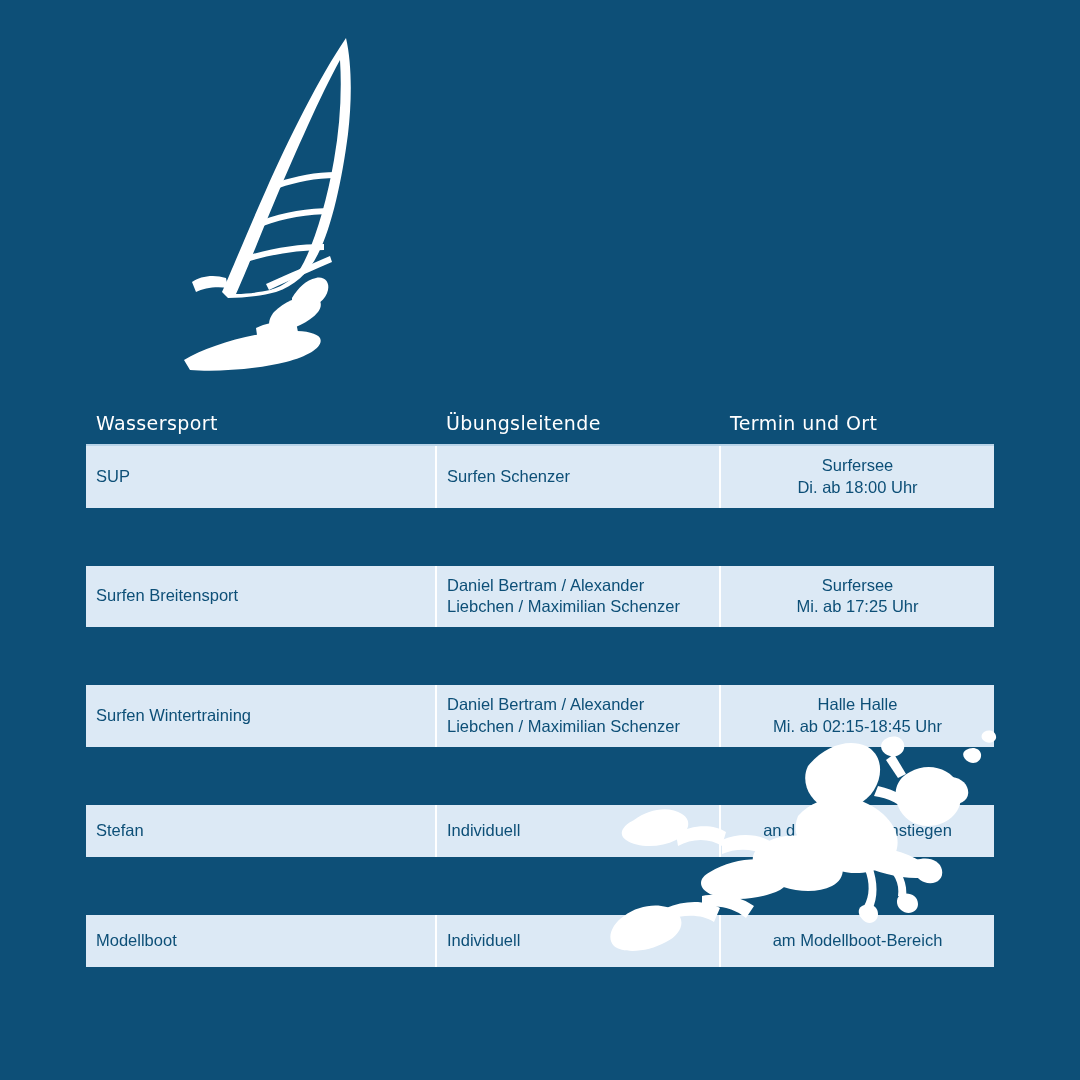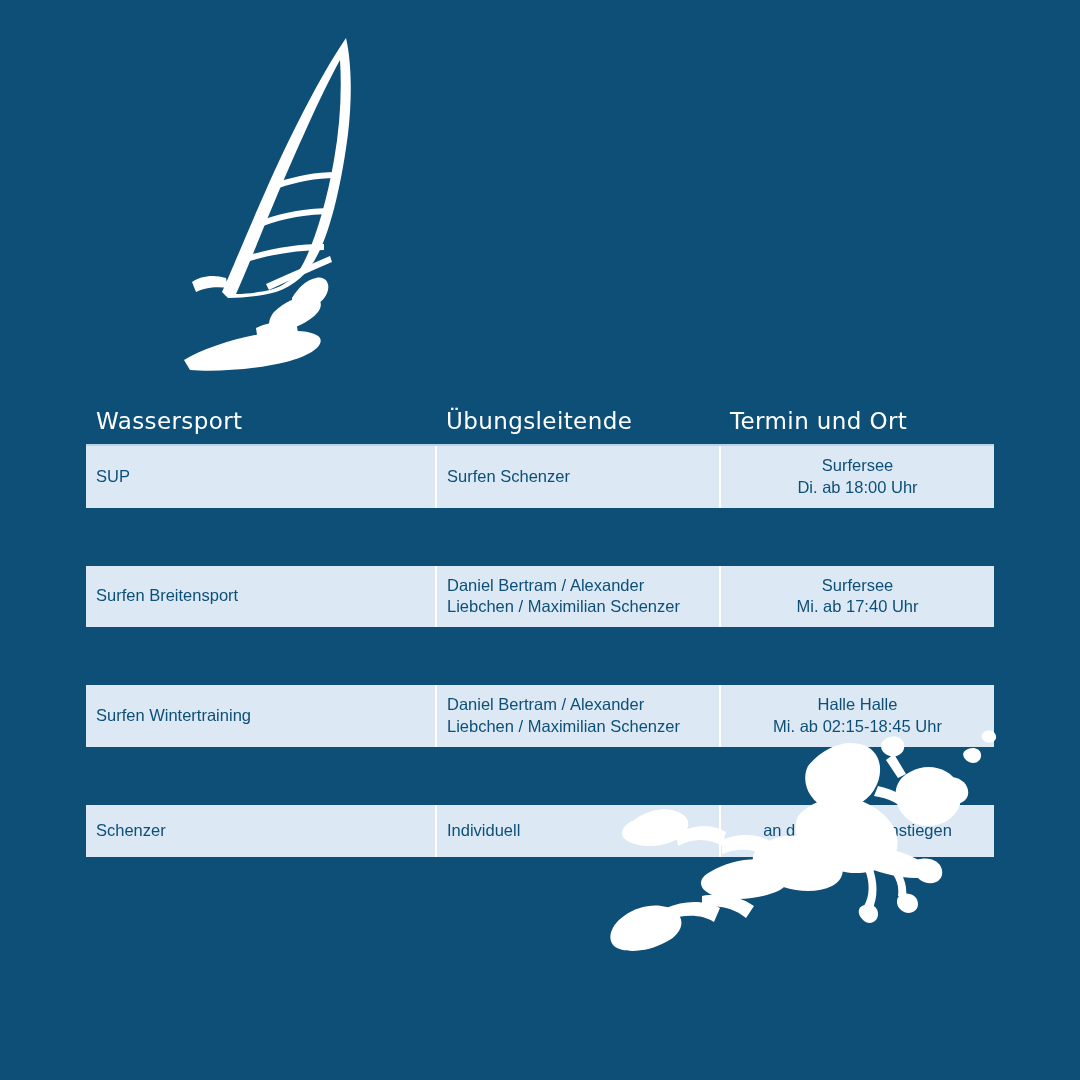--- a/index.html
+++ b/index.html
@@ -48,21 +48,21 @@
     table-layout: fixed;
   }
   .schedule col.c1 { width: 350px; }
   .schedule col.c2 { width: 284px; }
   .schedule col.c3 { width: 274px; }
 
   .schedule thead th {
     text-align: left;
     color: #ffffff;
     font-family: "DejaVu Sans", sans-serif;
-    font-size: 23px;
+    font-size: 19px;
     font-weight: 400;
     letter-spacing: 0.4px;
     padding: 0 0 10px 10px;
     vertical-align: bottom;
     border-bottom: 2px solid #b9d4e8;
     background: transparent;
     height: 46px;
   }
 
   .schedule tbody tr {
@@ -166,21 +166,21 @@
       <tr>
         <td>
           <span class="cell-line">Surfen Breitensport</span>
         </td>
         <td>
           <span class="cell-line">Daniel Bertram / Alexander</span>
           <span class="cell-line">Liebchen / Maximilian Schenzer</span>
         </td>
         <td>
           <span class="cell-line">Surfersee</span>
-          <span class="cell-line">Mi. ab 17:40 Uhr</span>
+          <span class="cell-line">Mi. ab 17:25 Uhr</span>
         </td>
       </tr>
       <tr class="spacer-row">
           <td colspan="3"></td>
         </tr>
 
       <tr>
         <td>
           <span class="cell-line">Surfen Wintertraining</span>
         </td>
@@ -192,33 +192,44 @@
           <span class="cell-line">Halle Halle</span>
           <span class="cell-line">Mi. ab 02:15-18:45 Uhr</span>
         </td>
       </tr>
       <tr class="spacer-row">
           <td colspan="3"></td>
         </tr>
 
       <tr>
         <td>
-          <span class="cell-line">Schenzer</span>
+          <span class="cell-line">Stefan</span>
         </td>
         <td>
           <span class="cell-line">Individuell</span>
         </td>
         <td>
           <span class="cell-line">an den Tauchereinstiegen</span>
         </td>
       </tr>
       <tr class="spacer-row">
           <td colspan="3"></td>
         </tr>
 
+      <tr>
+        <td>
+          <span class="cell-line">Modellboot</span>
+        </td>
+        <td>
+          <span class="cell-line">Individuell</span>
+        </td>
+        <td>
+          <span class="cell-line">am Modellboot-Bereich</span>
+        </td>
+      </tr>
 
     </tbody>
   </table>
 
   <div class="diver-art">
     <svg viewBox="0 0 400 270" width="400" height="270" aria-hidden="true">
       <g fill="#ffffff">
 
         <path d="M198 46 C214 26 238 18 256 26 C272 34 274 54 264 70
                  C254 86 232 94 216 88 C200 82 190 62 198 46 Z"></path>

